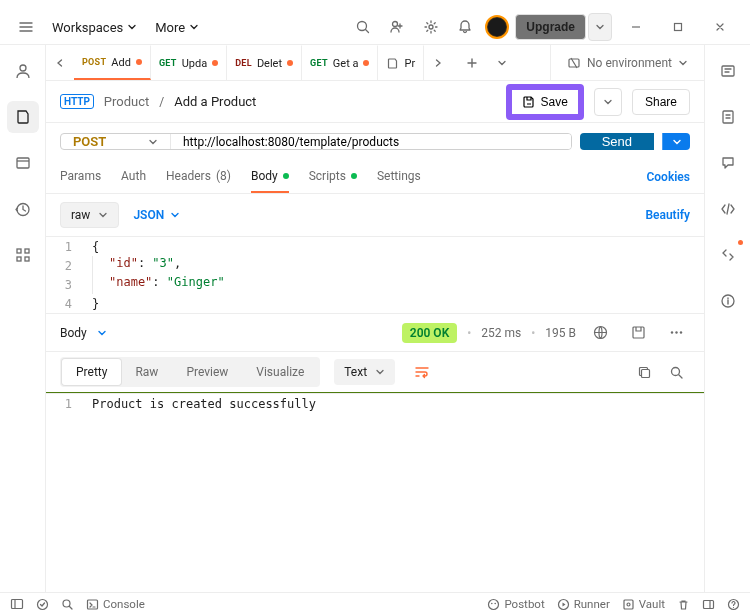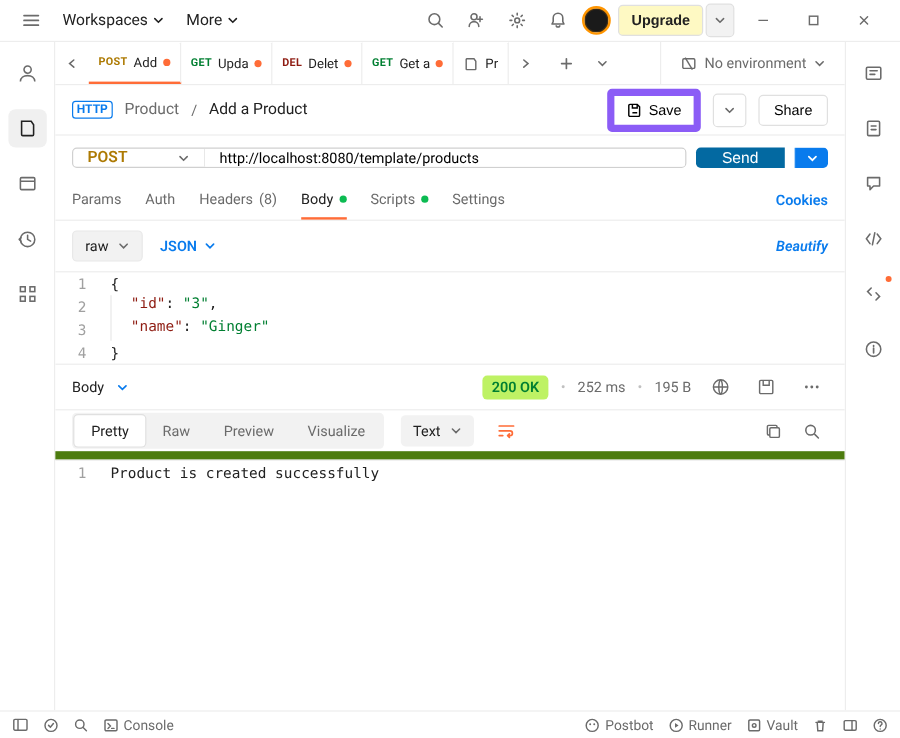--- a/index.html
+++ b/index.html
@@ -1,22 +1,22 @@
 <!DOCTYPE html>
 <html><head>
 <meta charset="utf-8">
 <style>
 * { box-sizing: border-box; margin: 0; padding: 0; }
 body { font-family: -apple-system, BlinkMacSystemFont, "Segoe UI", Roboto, sans-serif; font-size: 12px; color: #212121; background: #fff; width: 750px; height: 615px; overflow: hidden; display: flex; flex-direction: column; }
-.topbar { height: 30px; display: flex; align-items: center; padding: 17px 12px; border-bottom: 1px solid #ededed; gap: 6px; }
+.topbar { height: 30px; display: flex; align-items: center; padding: 17px 12px; border-bottom: 1px solid #ededed; gap: 6px; margin-top: 10px; }
 .icon-btn { width: 28px; height: 28px; display: flex; align-items: center; justify-content: center; border-radius: 4px; cursor: pointer; color: #6b6b6b; }
 .menu-item { display: flex; align-items: center; gap: 4px; padding: 4px 6px; border-radius: 4px; cursor: pointer; font-size: 13px; color: #212121; }
 .spacer { flex: 1; }
 .avatar { width: 24px; height: 24px; border-radius: 50%; background: radial-gradient(circle at center, #1a1a1a 60%, #ff9500 100%); border: 2px solid #ff9500; }
-.upgrade-btn { background: #fef9c3; border: 1px solid #e0e0e0; border-radius: 4px; padding: 5px 10px; font-size: 12px; font-weight: 600; cursor: pointer; color: #212121; }
+.upgrade-btn { background: #737373; border: 1px solid #e0e0e0; border-radius: 4px; padding: 5px 10px; font-size: 12px; font-weight: 600; cursor: pointer; color: #212121; }
 .upgrade-dd { width: 24px; height: 28px; display: flex; align-items: center; justify-content: center; border: 1px solid #e0e0e0; background: #f2f2f2; border-radius: 4px; margin-left: -4px; cursor: pointer; }
 .win-btn { width: 36px; height: 28px; display: flex; align-items: center; justify-content: center; cursor: pointer; color: #6b6b6b; }
 .body-row { flex: 1; display: flex; overflow: hidden; }
 .left-rail, .right-rail { width: 46px; display: flex; flex-direction: column; align-items: center; padding-top: 10px; gap: 14px; }
 .left-rail { border-right: 1px solid #ededed; }
 .right-rail { border-left: 1px solid #ededed; }
 .rail-btn { width: 32px; height: 32px; display: flex; align-items: center; justify-content: center; border-radius: 6px; color: #6b6b6b; cursor: pointer; }
 .rail-btn.active { background: #f0f0f0; color: #212121; }
 .center { flex: 1; display: flex; flex-direction: column; overflow: hidden; }
 .tabs-row { height: 36px; display: flex; align-items: stretch; border-bottom: 1px solid #ededed; }
@@ -45,33 +45,33 @@
 .send-btn { background: #0369a1; color: #fff; border: none; border-radius: 4px 0 0 4px; padding: 0 22px; font-size: 13px; font-weight: 400; cursor: pointer; display: flex; align-items: center; }
 .send-dd { background: #097bed; color: #fff; border: none; border-radius: 0 4px 4px 0; width: 28px; display: flex; align-items: center; justify-content: center; border-left: 1px solid rgba(255,255,255,0.25); cursor: pointer; }
 .req-tabs { display: flex; align-items: center; padding: 0 14px; gap: 20px; height: 34px; font-size: 12px; color: #6b6b6b; border-bottom: 1px solid #ededed; }
 .req-tab { cursor: pointer; display: flex; align-items: center; gap: 5px; height: 100%; border-bottom: 2px solid transparent; }
 .req-tab.active { color: #212121; border-bottom-color: #ff6c37; }
 .green-dot { width: 6px; height: 6px; border-radius: 50%; background: #0cbb52; }
 .cookies-link { margin-left: auto; color: #097bed; font-weight: 600; cursor: pointer; }
 .body-opts { display: flex; align-items: center; padding: 8px 14px; gap: 14px; font-size: 12px; }
 .raw-dd { background: #f2f2f2; border: 1px solid #e8e8e8; border-radius: 4px; padding: 5px 10px; display: flex; align-items: center; gap: 8px; cursor: pointer; }
 .json-dd { color: #097bed; font-weight: 600; display: flex; align-items: center; gap: 6px; cursor: pointer; }
-.beautify-link { margin-left: auto; color: #097bed; font-weight: 600; cursor: pointer; font-style: italic; }
+.beautify-link { margin-left: auto; color: #097bed; font-weight: 600; cursor: pointer; }
 .editor { font-family: "Consolas", "Monaco", monospace; font-size: 12px; border-top: 1px solid #ededed; }
 .editor-line { display: flex; height: 19px; align-items: center; }
 .gutter { width: 40px; text-align: right; padding-right: 14px; color: #a0a0a0; user-select: none; }
 .code { padding-left: 6px; white-space: pre; }
 .indent-guide { border-left: 1px solid #e8e8e8; display: inline-block; height: 19px; margin-right: 16px; vertical-align: top; }
 .tok-key { color: #8e1b11; }
 .tok-str { color: #007f31; }
 .tok-punc { color: #212121; }
 .resp-header { height: 38px; display: flex; align-items: center; padding: 0 14px; gap: 10px; border-top: 1px solid #ededed; font-size: 12px; color: #6b6b6b; }
 .status-badge { background: #bef264; color: #007f31; border-radius: 4px; padding: 3px 8px; font-weight: 600; }
 .meta-sep { color: #c0c0c0; }
-.resp-tabs { height: 42px; display: flex; align-items: center; padding: 0 14px; gap: 4px; border-bottom: 7px solid #4d7c0f; border-top: 1px solid #ededed; }
+.resp-tabs { height: 42px; display: flex; align-items: center; padding: 0 14px; gap: 4px; border-bottom: 1px solid #4d7c0f; border-top: 1px solid #ededed; }
 .seg-group { background: #f2f2f2; border-radius: 4px; display: flex; padding: 2px; }
 .seg-btn { padding: 6px 14px; font-size: 12px; color: #6b6b6b; cursor: pointer; border-radius: 3px; }
 .seg-btn.active { background: #fff; color: #212121; box-shadow: 0 0 0 1px #e0e0e0; }
 .type-dd { margin-left: 10px; background: #f2f2f2; border-radius: 4px; padding: 6px 10px; display: flex; align-items: center; gap: 8px; font-size: 12px; cursor: pointer; }
 .wrap-btn { margin-left: 8px; width: 30px; height: 30px; display: flex; align-items: center; justify-content: center; color: #ff6c37; cursor: pointer; }
 .resp-body { font-family: "Consolas", "Monaco", monospace; font-size: 12px; flex: 1; overflow: auto; }
 .statusbar { height: 23px; border-top: 1px solid #ededed; display: flex; align-items: center; padding: 0 10px; gap: 12px; font-size: 11.5px; color: #6b6b6b; }
 .sb-item { display: flex; align-items: center; gap: 4px; cursor: pointer; }
 svg { display: block; }
 </style>

